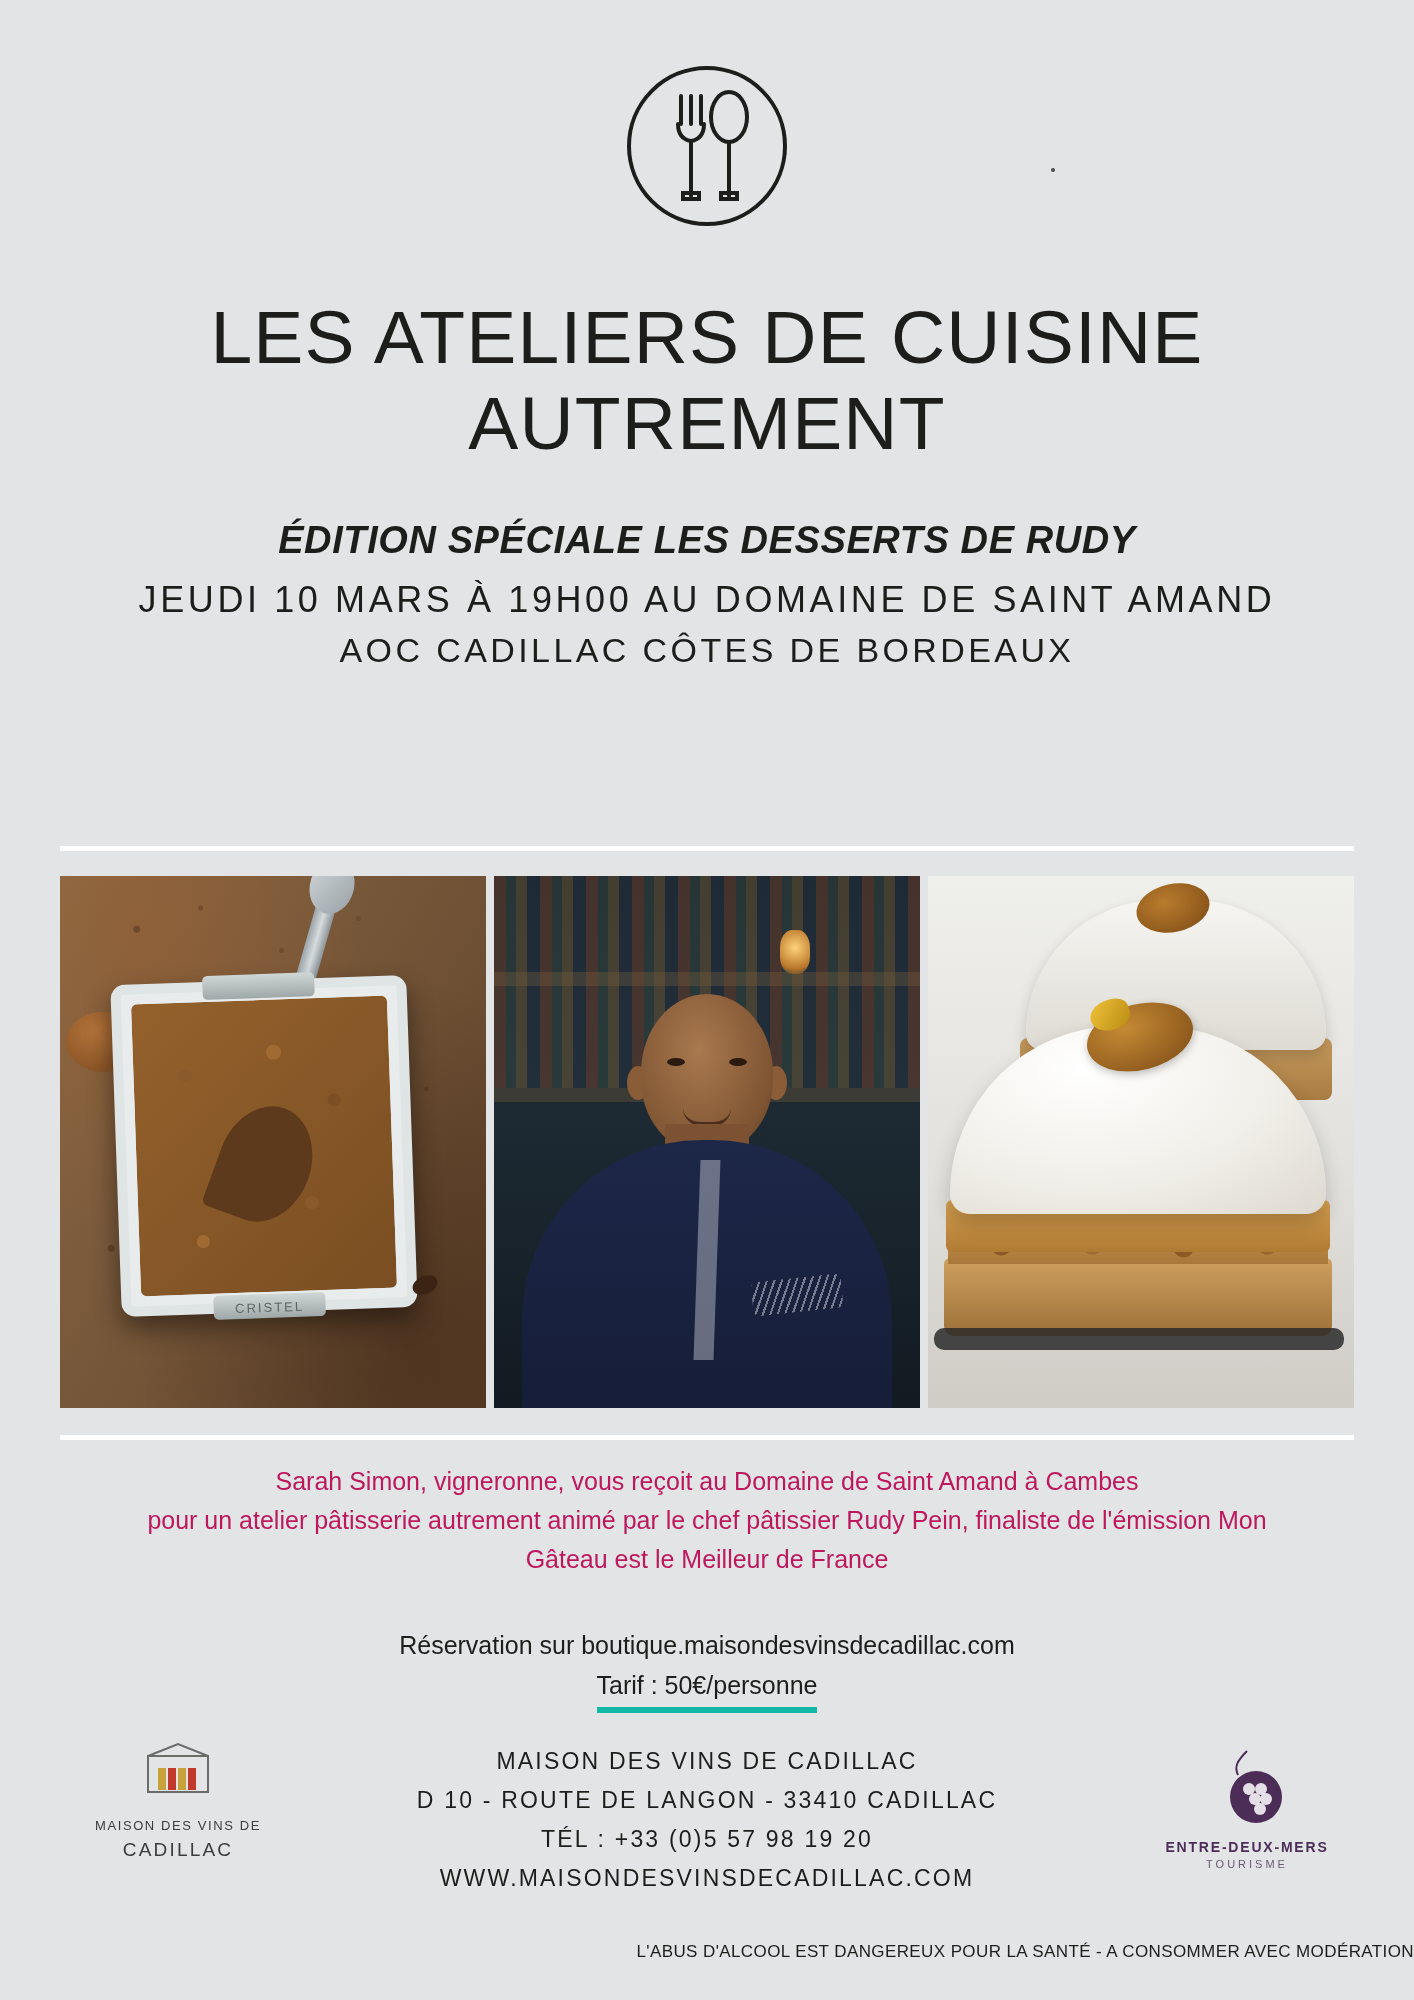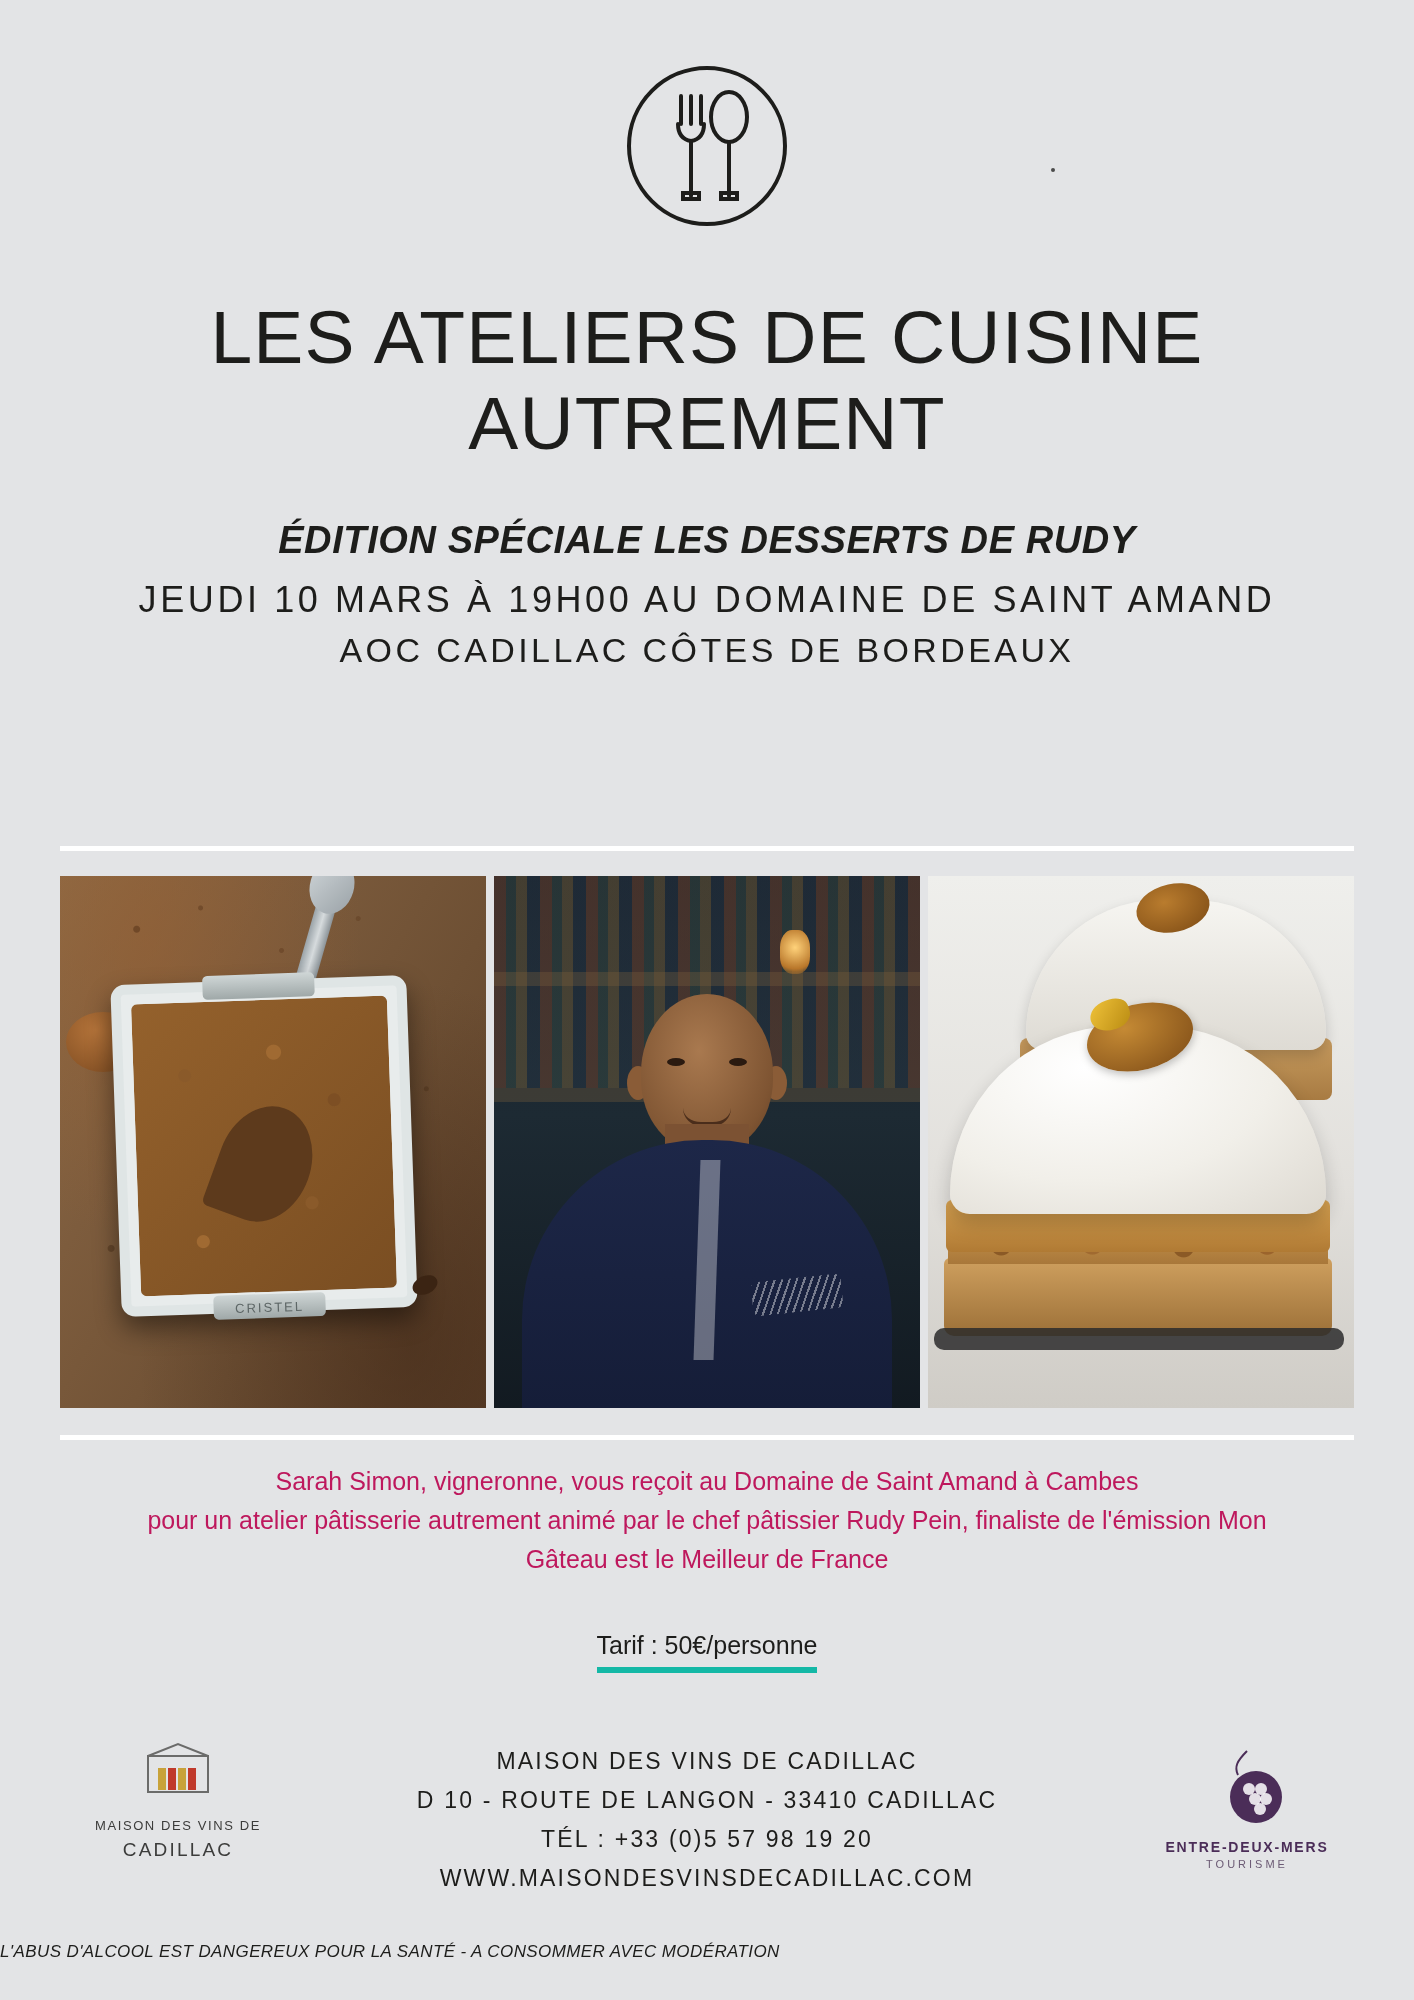--- a/index.html
+++ b/index.html
@@ -478,25 +478,24 @@
     font-size: 11px;
     letter-spacing: 3px;
     color: #6b5a74;
     margin-top: 3px;
   }
 
   .legal {
     position: absolute;
     bottom: 38px;
     left: 0; right: 0;
-    text-align: left;
+    text-align: right;
     font-size: 17px;
     letter-spacing: 0.4px;
     color: #1d1d1b;
-    font-style: italic;
   }
 </style>
 </head>
 <body>
 
 <div class="poster">
 
   <div class="logo-wrap">
     <svg class="logo-circle" viewBox="0 0 168 168">
       <circle cx="84" cy="84" r="78" fill="none" stroke="#1d1d1b" stroke-width="4"></circle>
@@ -574,20 +573,21 @@
 
   </div>
 
   <div class="body-copy">
     <div>Sarah Simon, vigneronne, vous reçoit au Domaine de Saint Amand à Cambes</div>
     <div>pour un atelier pâtisserie autrement animé par le chef pâtissier Rudy Pein, finaliste de l'émission Mon</div>
     <div>Gâteau est le Meilleur de France</div>
   </div>
 
   <div class="reservation">
+    <div>Réservation sur boutique.maisondesvinsdecadillac.com</div>
     <div><span class="tarif">Tarif : 50€/personne</span></div>
   </div>
 
   <div class="mdv-logo">
     <div class="mdv-mark">
       <svg viewBox="0 0 84 64" width="84" height="64">
         <rect x="12" y="14" width="60" height="36" fill="none" stroke="#6b6b6a" stroke-width="2"></rect>
         <path d="M12 14 L42 2 L72 14" fill="none" stroke="#6b6b6a" stroke-width="2"></path>
         <rect x="22" y="26" width="8" height="22" fill="#c8a23a"></rect>
         <rect x="32" y="26" width="8" height="22" fill="#c0392b"></rect>

